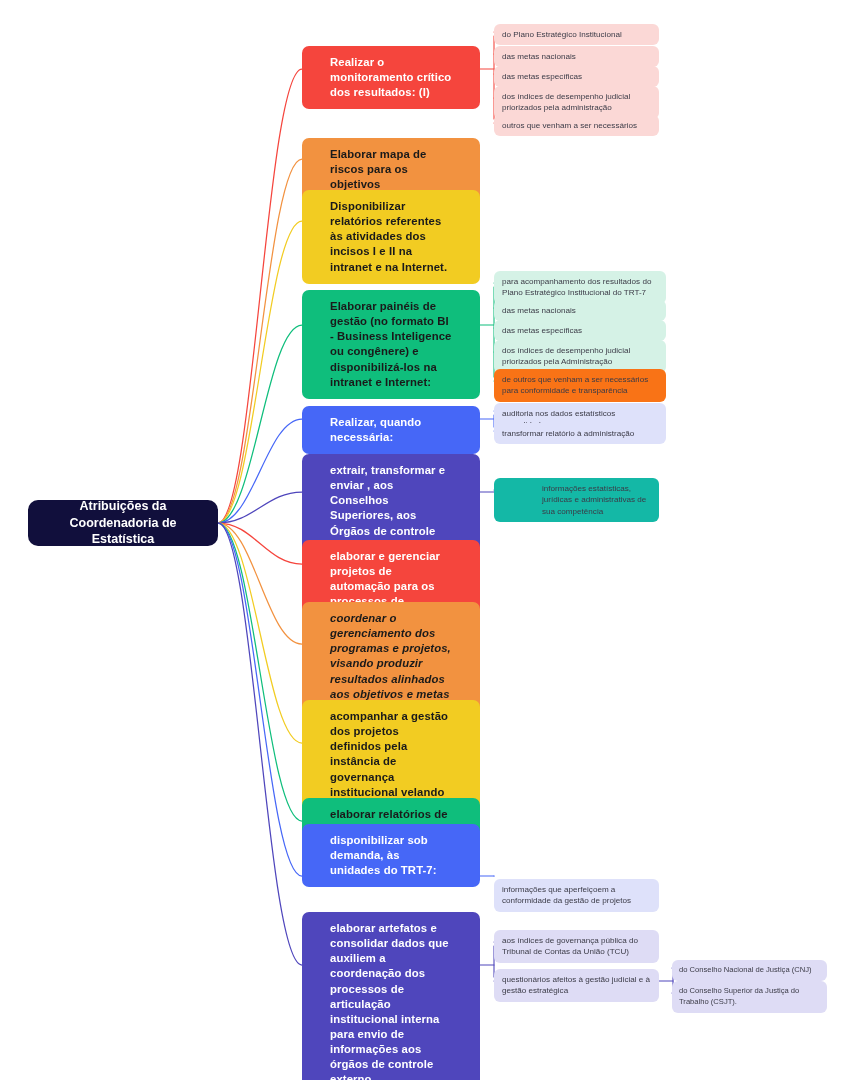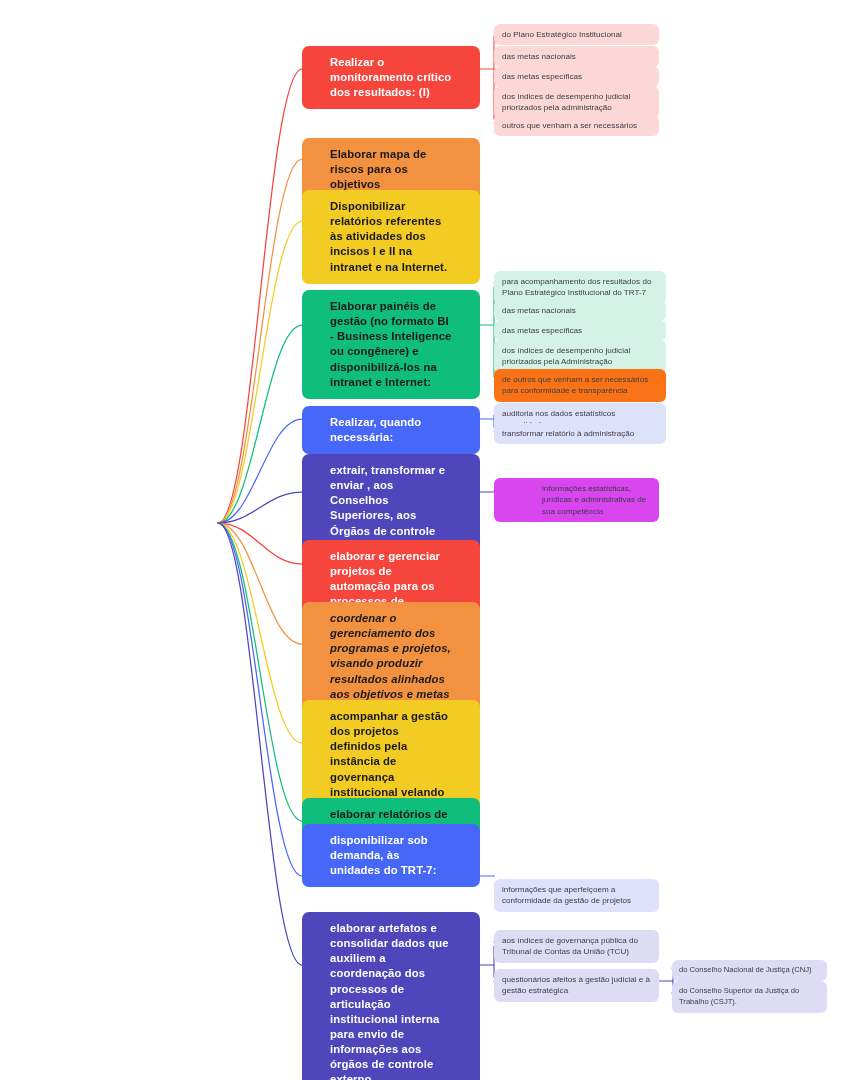--- a/index.html
+++ b/index.html
@@ -90,20 +90,23 @@
       <path d="M 480 965 L 494 965" fill="none" stroke="#4F46BC" stroke-width="1.1" stroke-linecap="round" stroke-linejoin="round"></path>
       <path d="M 494 946 L 494 977" fill="none" stroke="#4F46BC" stroke-width="1.1" stroke-linecap="round" stroke-linejoin="round"></path>
       <path d="M 494 942 L 494 942" fill="none" stroke="#4F46BC" stroke-width="1.1" stroke-linecap="round" stroke-linejoin="round"></path>
       <path d="M 494 981 L 494 981" fill="none" stroke="#4F46BC" stroke-width="1.1" stroke-linecap="round" stroke-linejoin="round"></path>
       <path d="M 659 981 L 673 981" fill="none" stroke="#4F46BC" stroke-width="1.1" stroke-linecap="round" stroke-linejoin="round"></path>
       <path d="M 673 968 L 673 993" fill="none" stroke="#4F46BC" stroke-width="1.1" stroke-linecap="round" stroke-linejoin="round"></path>
       <path d="M 673 968 L 672 968" fill="none" stroke="#4F46BC" stroke-width="1.1" stroke-linecap="round" stroke-linejoin="round"></path>
       <path d="M 673 993 L 672 993" fill="none" stroke="#4F46BC" stroke-width="1.1" stroke-linecap="round" stroke-linejoin="round"></path>
     </svg>
 
+  <div class="node root" id="root-node" style="left: 28px; top: 500px; width: 190px; height: 46px; background: rgb(17, 15, 60);">
+    <span class="txt">Atribuições da Coordenadoria de Estatística</span>
+  </div>
 
   <div id="nodes-layer">
       <div class="node l1 light" style="left: 302px; top: 46px; width: 178px; min-height: 46px; background: rgb(245, 69, 61);">
         <span class="txt">Realizar o monitoramento crítico dos resultados:  (I)</span>
       </div>
       <div class="node l2" style="left: 494px; top: 24px; width: 165px; min-height: 16px; background: rgb(251, 216, 214);">
         <span class="txt">do Plano Estratégico Institucional</span>
       </div>
       <div class="node l2" style="left: 494px; top: 46px; width: 165px; min-height: 16px; background: rgb(251, 216, 214);">
         <span class="txt">das metas nacionais</span>
@@ -146,21 +149,21 @@
       </div>
       <div class="node l2" style="left: 494px; top: 403px; width: 172px; min-height: 16px; background: rgb(222, 225, 250);">
         <span class="txt">auditoria nos dados estatísticos consolidados</span>
       </div>
       <div class="node l2" style="left: 494px; top: 423px; width: 172px; min-height: 16px; background: rgb(222, 225, 250);">
         <span class="txt">transformar relatório à administração</span>
       </div>
       <div class="node l1 light" style="left: 302px; top: 454px; width: 178px; min-height: 76px; background: rgb(79, 70, 188);">
         <span class="txt">extrair, transformar e enviar , aos Conselhos Superiores, aos Órgãos de controle externo e aos demandantes internos e externos:</span>
       </div>
-      <div class="node l2" style="left: 494px; top: 478px; width: 165px; min-height: 24px; background: #d946ef; padding-left: 48px;">
+      <div class="node l2" style="left: 494px; top: 478px; width: 165px; min-height: 24px; background: #14b8a6; padding-left: 48px;">
         <span class="txt">informações estatísticas, jurídicas e administrativas de sua competência</span>
       </div>
       <div class="node l1 light" style="left: 302px; top: 540px; width: 178px; min-height: 48px; background: rgb(245, 69, 61);">
         <span class="txt">elaborar e gerenciar projetos de automação para os processos de trabalho da Divisão.</span>
       </div>
       <div class="node l1" style="left: 302px; top: 602px; width: 178px; min-height: 84px; background: rgb(242, 146, 64); font-style: italic;">
         <span class="txt">coordenar o gerenciamento dos programas e projetos, visando produzir resultados alinhados aos objetivos e metas definidos pelo Plano Estratégico do Tribunal.</span>
       </div>
       <div class="node l1" style="left: 302px; top: 700px; width: 178px; min-height: 86px; background: rgb(242, 204, 34);">
         <span class="txt">acompanhar a gestão dos projetos definidos pela instância de governança institucional velando pela conformidade à metodologia de gestão de projetos vigente.</span>

